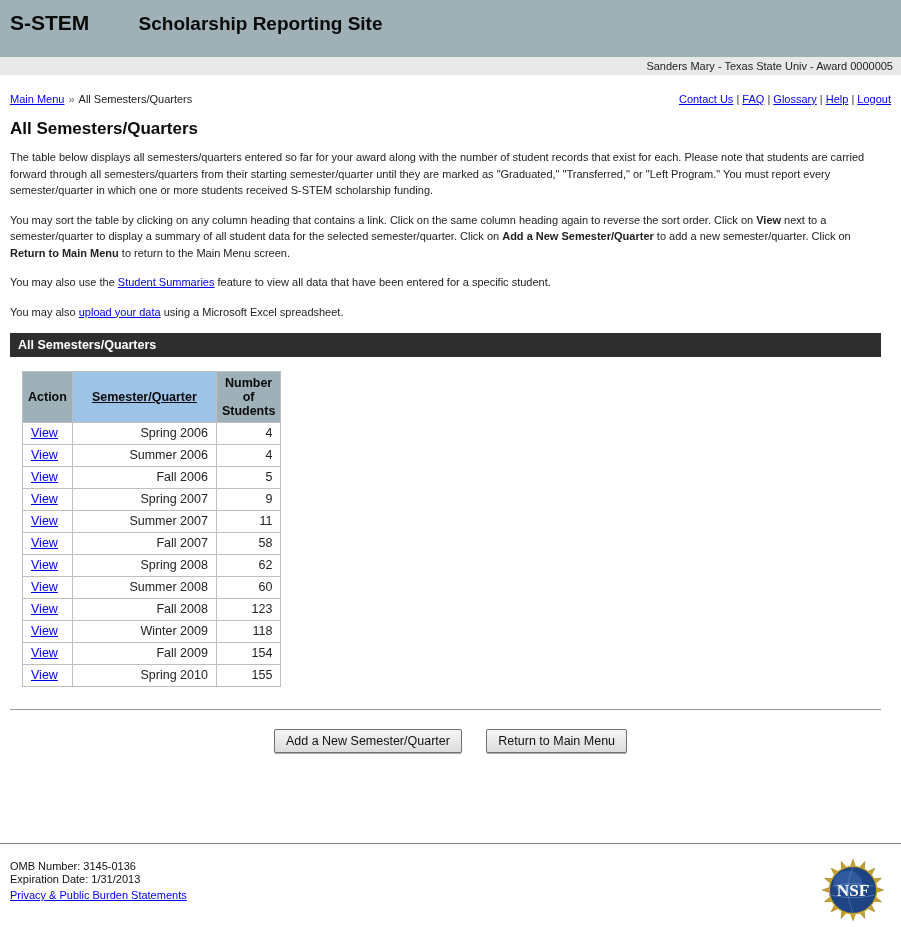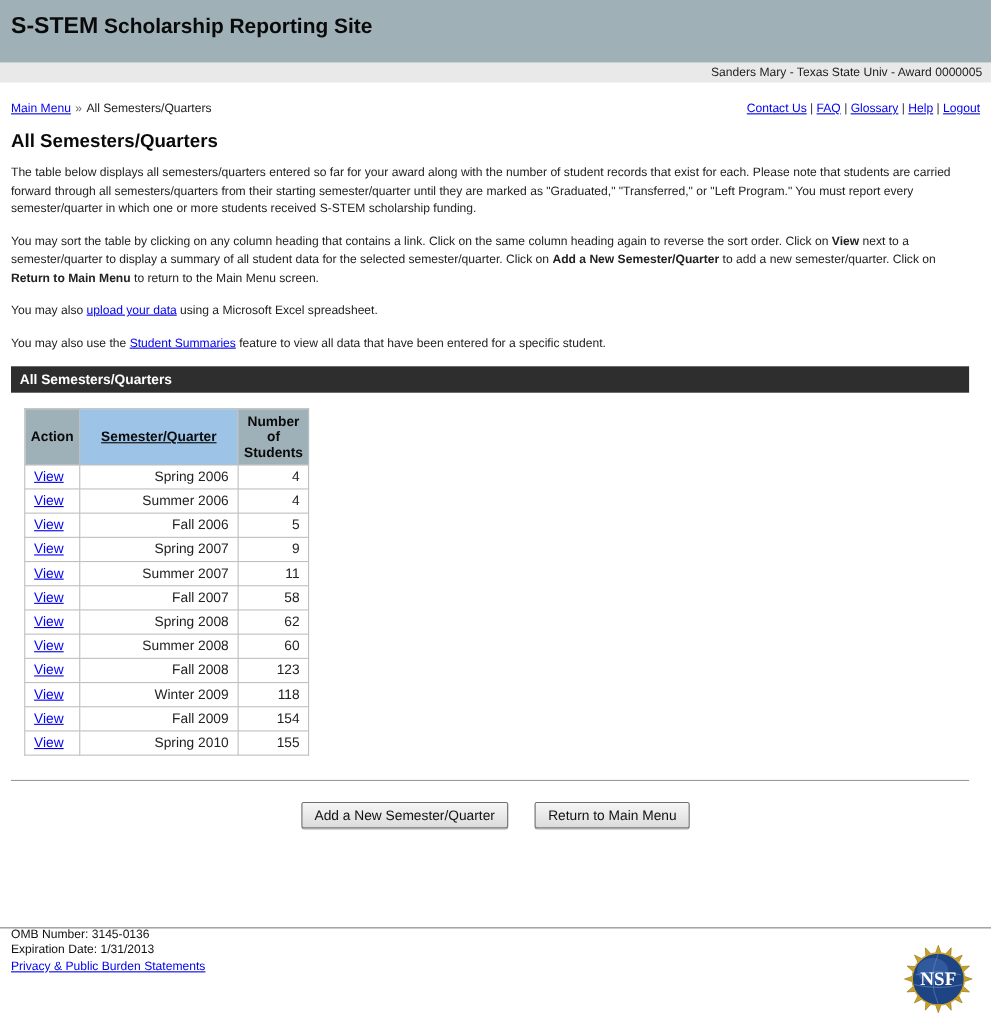--- a/index.html
+++ b/index.html
@@ -4,21 +4,21 @@
 <style>
   * { box-sizing: border-box; }
   html,body { margin:0; padding:0; background:#fff; }
   body { font-family:"Liberation Sans","DejaVu Sans",sans-serif; color:#222; }
   .page { position:relative; width:901px; height:927px; background:#fff; overflow:hidden; }
 
   
   .site-header { background:#9FB0B7; height:57px; padding:7px 10px 0 10px; }
   .site-title { margin:0; color:#0a0a0a; line-height:24px; white-space:nowrap; }
   .site-title .brand { font-size:21px; font-weight:bold;text-align:right; }
-  .site-title .rest  { font-size:19px; font-weight:bold; }
+  .site-title .rest  { font-size:19px; font-weight:bold;padding-left:44px; }
   .site-subtitle { font-size:12px; font-weight:bold; color:#0a0a0a; margin-top:1px; }
 
   
   .user-bar { background:#E9E9E9; height:18px; font-size:11px; color:#222;
               text-align:right; padding:3px 8px 0 0; }
 
   
   .nav-row { display:flex; justify-content:space-between; align-items:center;
              padding:18px 10px 4px 10px; font-size:11px; }
   .breadcrumb a { color:#0000EE; }
@@ -54,21 +54,21 @@
   
   .divider { border:none; border-top:1px solid #999; margin:22px 20px 0 10px; }
   .button-row { text-align:center; margin-top:19px; }
   .btn { display:inline-block; font-size:12.5px; color:#111;
          background:linear-gradient(#F6F6F6,#DCDCDC); border:1px solid #707070;
          border-radius:2px; padding:4px 11px; margin:0 10px; cursor:pointer;
          box-shadow:0 1px 0 #aaa; font-family:"Liberation Sans","DejaVu Sans",sans-serif; }
 
   
   .footer { position:absolute; left:0; right:0; bottom:0; height:84px;
-            border-top:1px solid #808080; padding:0 0 0 10px; }
+            border-top:1px solid #808080; padding:16px 0 0 10px; }
   .footer .line { font-size:11px; line-height:12.5px; color:#111; }
   .footer a { color:#0000EE; font-size:11px; line-height:12.5px; }
   .nsf-logo { position:absolute; right:16px; bottom:5px; width:64px; height:64px; }
 </style>
 </head>
 <body>
 
 <div class="page">
 
   <div class="site-header">
@@ -85,23 +85,23 @@
   </div>
 
   <div class="content">
     <div class="page-heading">All Semesters/Quarters</div>
 
     <p><span>The table below displays all semesters/quarters entered so far for your award along with the number of student records that exist for each. Please note that students are carried forward through all semesters/quarters from their starting semester/quarter until they are marked as "Graduated," "Transferred," or "Left Program." You must report every semester/quarter in which one or more students received S-STEM scholarship funding.</span></p>
 
     <p><span>You may sort the table by clicking on any column heading that contains a link. Click on the same column heading again to reverse the sort order. Click on </span><b>View</b><span> next to a semester/quarter to display a summary of all student data for the selected semester/quarter. Click on </span><b>Add a New Semester/Quarter</b><span> to add a new semester/quarter. Click on </span><b>Return to Main Menu</b><span> to return to the Main Menu screen.</span></p>
 
 
+    <p><span>You may also use the </span><a href="#">Student Summaries</a><span> feature to view all data that have been entered for a specific student.</span></p>
+
     <p><span>You may also </span><a href="#">upload your data</a><span> using a Microsoft Excel spreadsheet.</span></p>
-
-    <p><span>You may also use the </span><a href="#">Student Summaries</a><span> feature to view all data that have been entered for a specific student.</span></p>
 
     <div class="section-bar">All Semesters/Quarters</div>
 
     <table class="semesters">
       <thead>
         <tr>
           <th class="h-action">Action</th>
           <th class="h-sem"><a href="#">Semester/Quarter</a></th>
           <th class="h-num">Number of Students</th>
         </tr>

